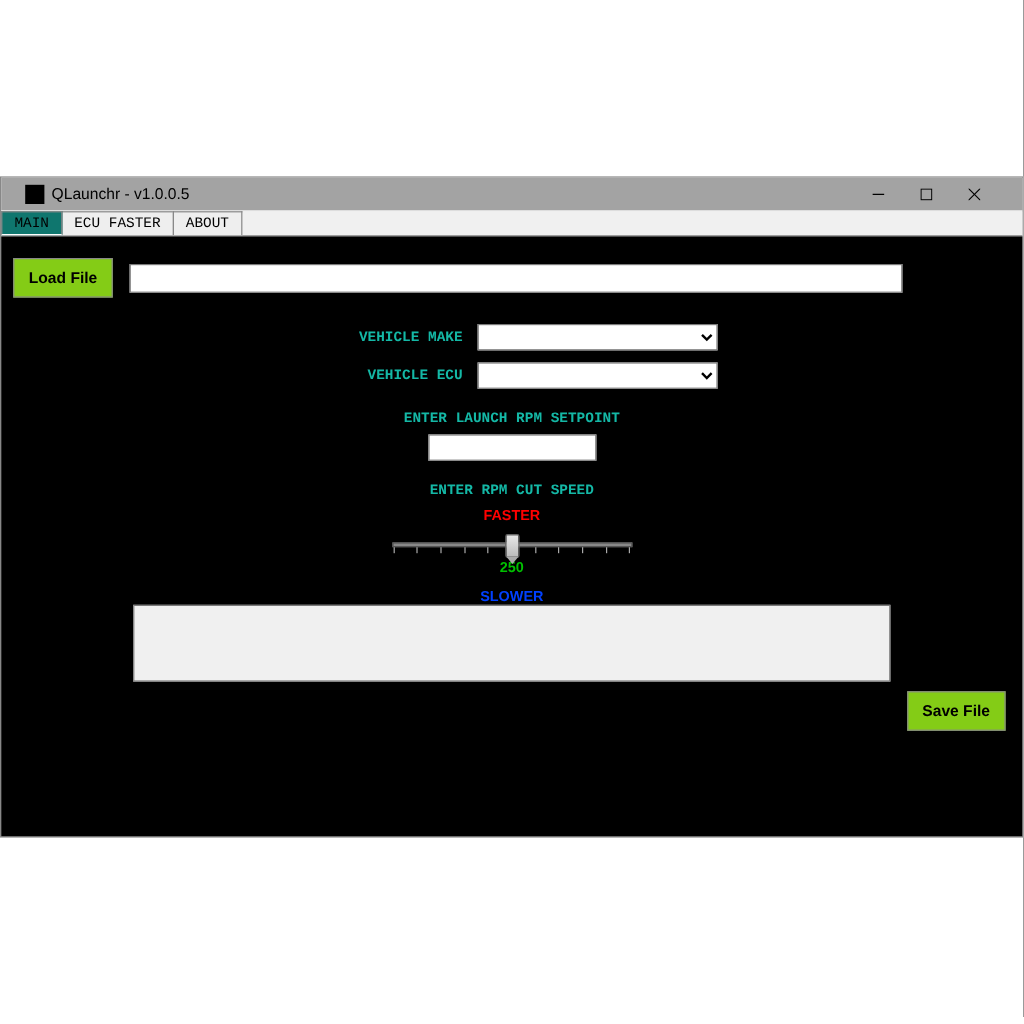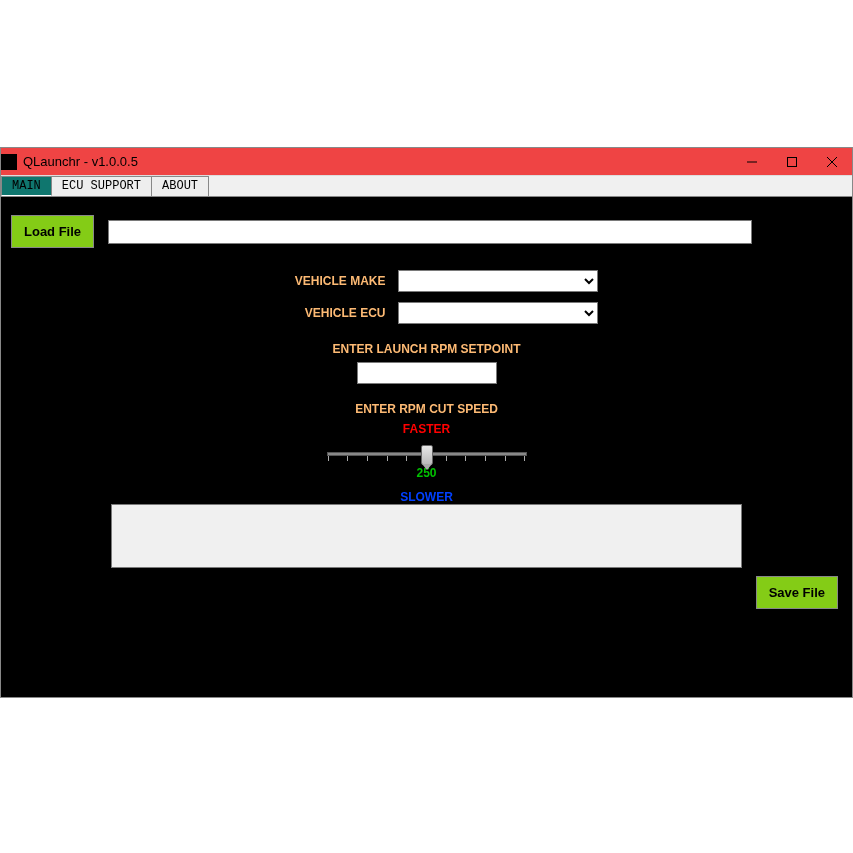--- a/index.html
+++ b/index.html
@@ -17,23 +17,23 @@
       left: 0;
       right: 0;
       width: 853px;
       background: #fff;
       border: 1px solid #888;
     }
     .titlebar {
       display: flex;
       align-items: center;
       height: 28px;
-      background: #ef4444;
+      background: #a3a3a3;
       border-bottom: 1px solid #ddd;
-      padding: 0 0;
+      padding: 0 20px;
     }
     .app-icon {
       width: 16px;
       height: 16px;
       background: #000;
       margin-right: 6px;
       display: inline-block;
     }
     .title-text {
       flex: 1;
@@ -111,24 +111,24 @@
     }
     
     .form-row {
       display: flex;
       align-items: center;
       justify-content: center;
       gap: 12px;
       margin-bottom: 10px;
     }
     .label-green {
-      color: #fdba74;
-      font-weight: bold;
-      font-size: 12px;
-      font-family: Liberation Sans, sans-serif;
+      color: #14b8a6;
+      font-weight: bold;
+      font-size: 12px;
+      font-family: Liberation Mono, monospace;
       text-align: right;
     }
     .label-red {
       color: #ff0000;
       font-weight: bold;
       font-size: 12px;
       font-family: Arial, sans-serif;
     }
     .label-blue {
       color: #0040ff;
@@ -264,21 +264,21 @@
         <svg width="10" height="10" viewBox="0 0 10 10">
             <line x1="0" y1="0" x2="10" y2="10" stroke="#000" stroke-width="1"></line>
             <line x1="10" y1="0" x2="0" y2="10" stroke="#000" stroke-width="1"></line>
           </svg>
       </button>
     </div>
   </div>
 
   <div class="tabbar">
     <div class="tab active">MAIN</div>
-    <div class="tab">ECU SUPPORT</div>
+    <div class="tab">ECU FASTER</div>
     <div class="tab">ABOUT</div>
   </div>
 
   <div class="content">
 
     <div class="top-row">
       <button class="btn">Load File</button>
       <input class="file-input" type="text" value="" style="">
     </div>
 

